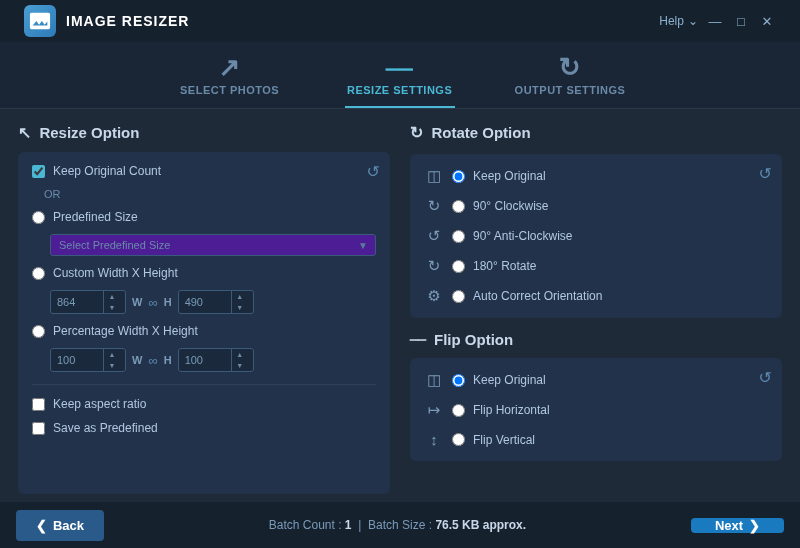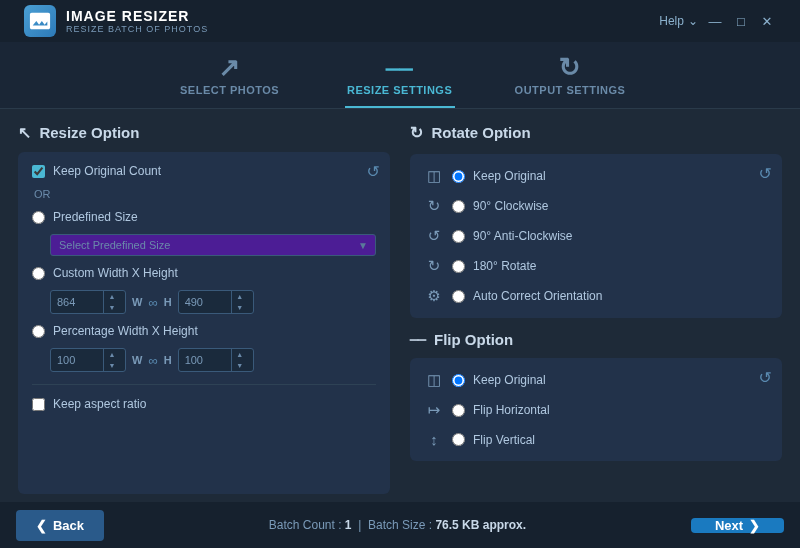--- a/index.html
+++ b/index.html
@@ -175,21 +175,21 @@
       width: 13px; height: 13px;
     }
     .check-row input[type="radio"] {
       accent-color: #4ab8d4;
       width: 13px; height: 13px;
     }
 
     .or-divider {
       font-size: 11px;
       color: #6a8aaa;
-      margin-left: 2px;
+      margin-left: 12px;
     }
 
     
     .select-wrapper {
       position: relative;
       margin-left: 18px;
     }
     .select-wrapper select {
       width: 100%;
       background: #4c1d95;
@@ -335,21 +335,20 @@
 <body>
 
 <div class="title-bar">
   <div class="title-bar-logo">
     <svg viewBox="0 0 24 24">
       <path d="M21 3H3C1.9 3 1 3.9 1 5v14c0 1.1.9 2 2 2h18c1.1 0 2-.9 2-2V5c0-1.1-.9-2-2-2zm-1 14H4l4-5 3 4 3-4 3 4 3-3.5V17z"></path>
     </svg>
   </div>
   <div class="title-bar-text">
     <div class="title-bar-app">IMAGE RESIZER</div>
-    <div class="title-bar-sub">RESIZE BATCH OF PHOTOS</div>
   </div>
   <div class="title-bar-controls">
     <div class="title-bar-help">
       <span>Help</span>
       <span>⌄</span>
     </div>
     <div class="title-bar-btn">—</div>
     <div class="title-bar-btn">□</div>
     <div class="title-bar-btn close">✕</div>
   </div>
@@ -448,20 +447,24 @@
           </div>
         </div>
       </div>
 
       <hr class="divider-hr">
 
       <div class="check-row">
         <input type="checkbox" id="keepAspect" style="">
         <label for="keepAspect">Keep aspect ratio</label>
       </div>
+      <div class="check-row">
+        <input type="checkbox" id="savePredefined" style="">
+        <label for="savePredefined">Save as Predefined</label>
+      </div>
     </div>
   </div>
 
   <div class="panel-right">
 
     <div class="section-title section-gap">
       <span class="icon">↻</span>
       <span>Rotate Option</span>
     </div>
     <div class="option-card" style="flex: 0 0 auto; margin-bottom: 12px;">

